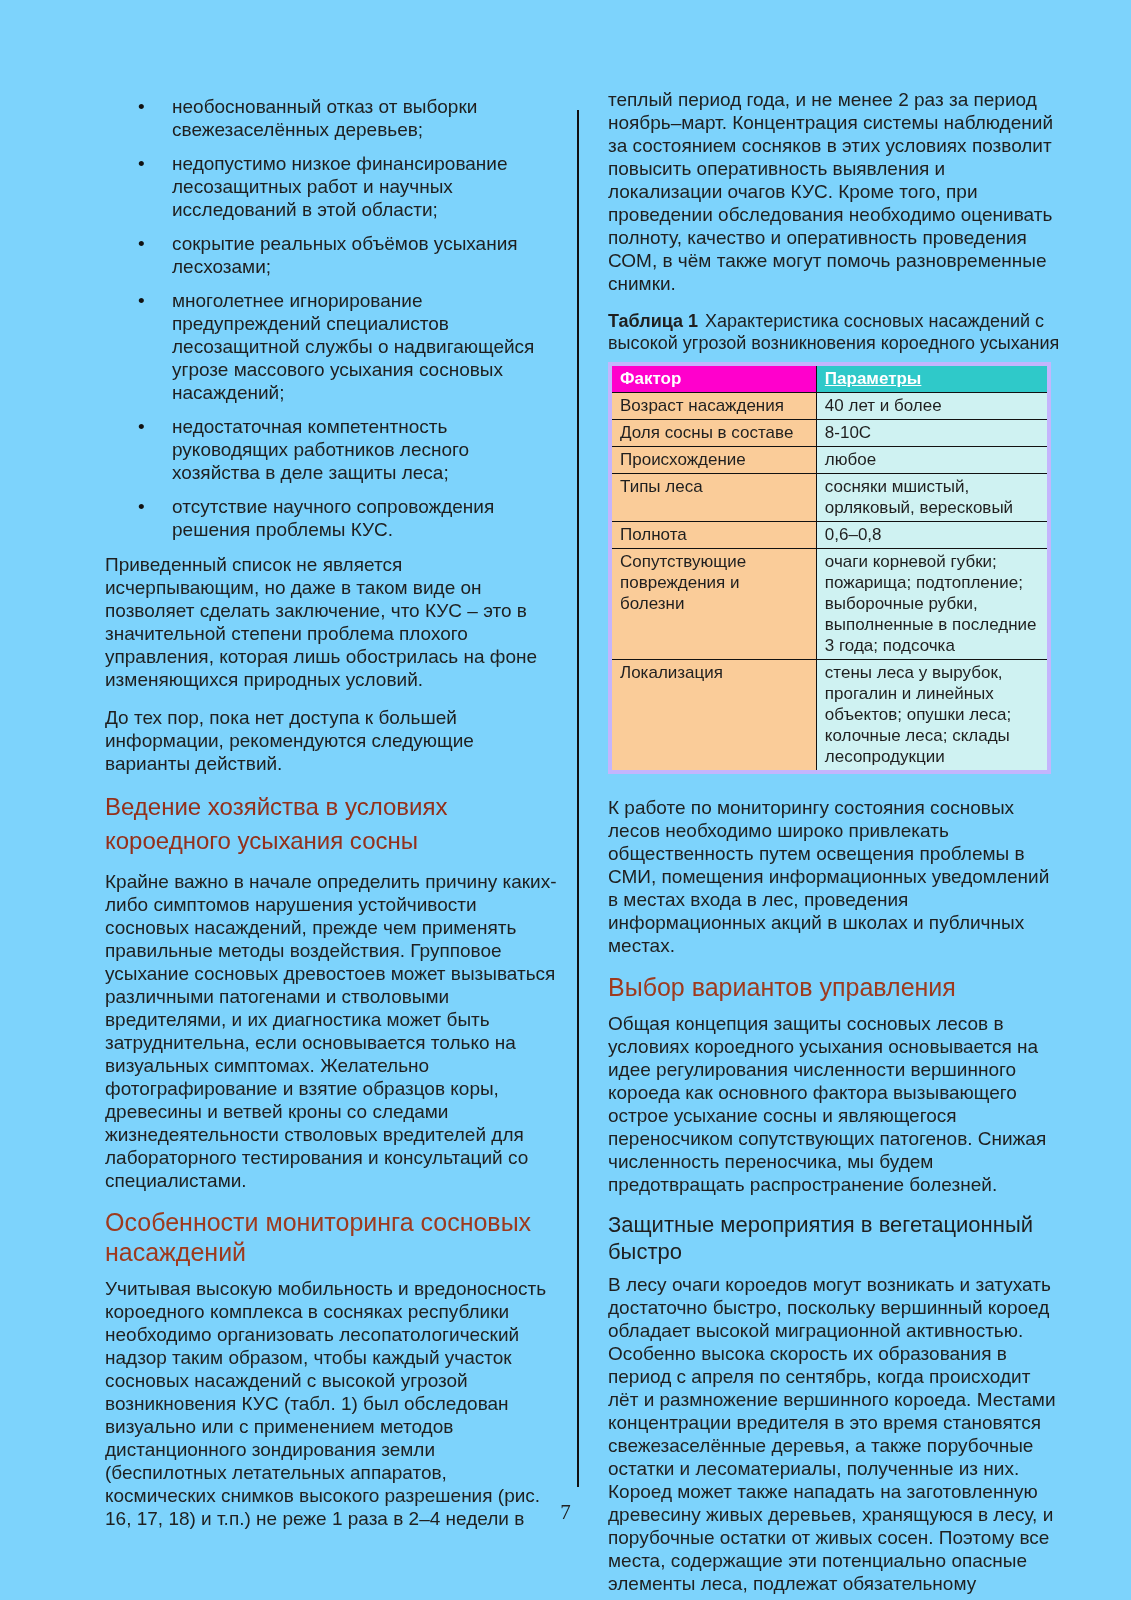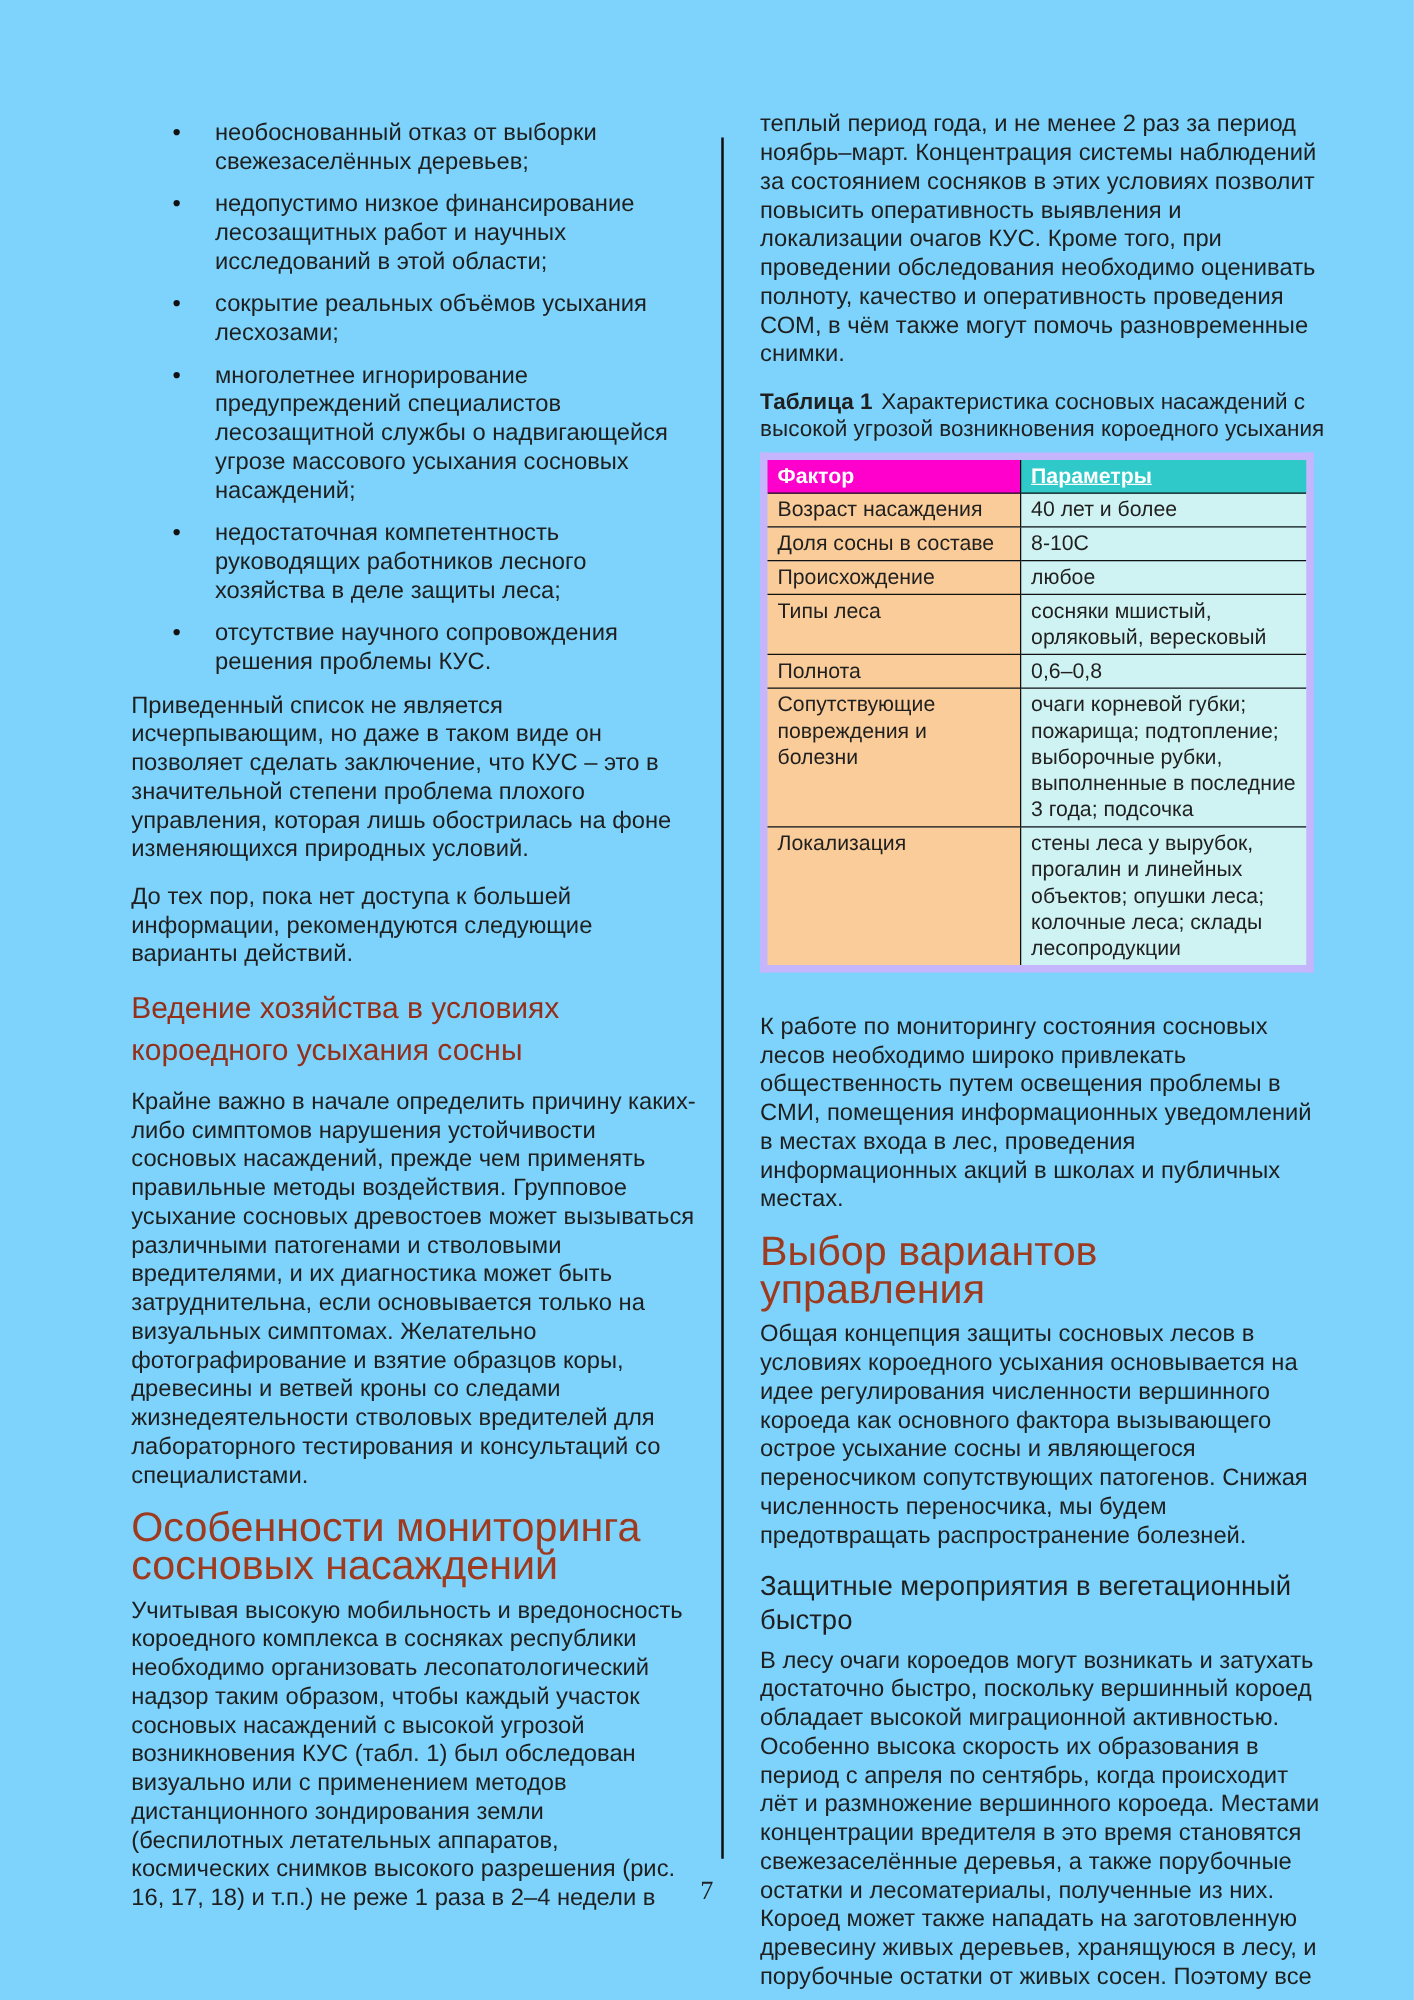--- a/index.html
+++ b/index.html
@@ -23,35 +23,35 @@
   ul.bullets li::before{
     content:"•";
     position:absolute;left:33px;top:0;
     font-size:19px;color:#111;
   }
   h1.sec{
     font-size:24px;line-height:34px;font-weight:normal;
     color:#94301a;margin:10px 0 12px 0;
   }
   h2.sec{
-    font-size:33px;line-height:30px;font-weight:normal;
+    font-size:25px;line-height:30px;font-weight:normal;
     color:#9e3a1e;margin:10px 0 10px 0;
   }
   h3.sub{
     font-size:22px;line-height:27px;font-weight:normal;
     color:#1f1f1f;margin:6px 0 8px 0;
   }
   .tbl-caption{font-size:18px;line-height:22px;margin:3px 0 8px 0;}
   .tbl-caption .cap-label{font-weight:bold;padding-right:7px;}
   table.data{
     border-collapse:collapse;
     width:443px;
     font-size:17px;line-height:21px;
-    border:6px solid #c4b5fd;
-    margin-bottom:32px;
+    border:4px solid #c4b5fd;
+    margin-bottom:22px;
   }
   table.data td,table.data th{
     border:1px solid #111;
     padding:2px 8px 3px 8px;
     vertical-align:top;
     text-align:left;
   }
   table.data th{color:#ffffff;font-weight:bold;}
   th.hdr-factor{background:#ff00cc;width:47%;}
   th.hdr-params{background:#2fc9c9;text-decoration:underline;}

